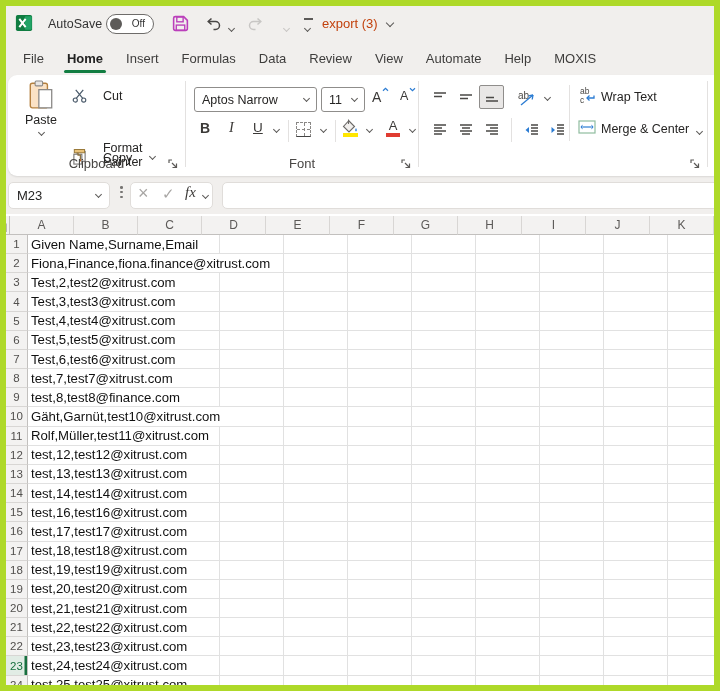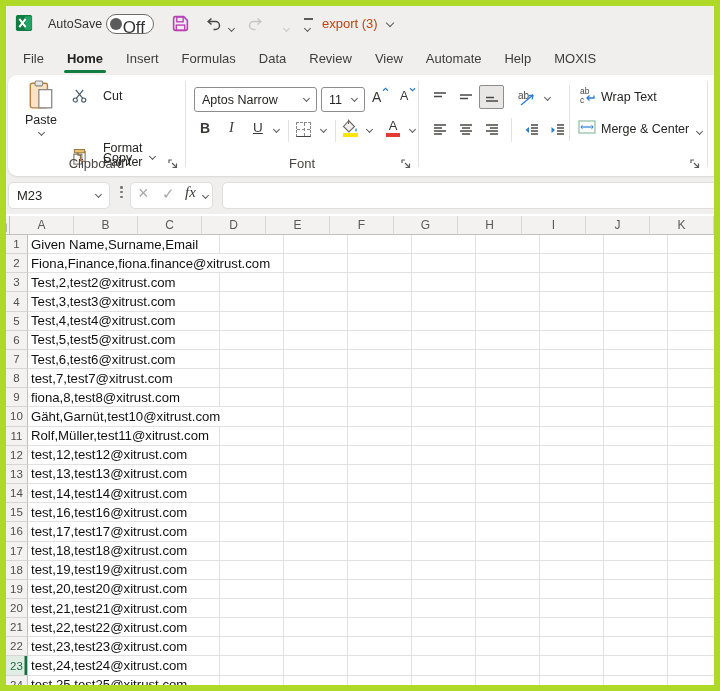--- a/index.html
+++ b/index.html
@@ -6,21 +6,21 @@
   html,body { width:720px; height:691px; overflow:hidden; }
   body { font-family:"Liberation Sans", sans-serif; background:#aed929; position:relative; }
   .window { position:absolute; left:6px; top:6px; width:708px; height:679px; background:#f1efed; overflow:hidden; }
 
   
   .titlebar { position:relative; height:36px; }
   .titlebar .logo { position:absolute; left:9px; top:8px; width:18px; height:18px; }
   .autosave-label { position:absolute; left:42px; top:11px; font-size:12.5px; color:#333; }
   .toggle { position:absolute; left:100px; top:8px; width:48px; height:20px; border:1px solid #6e6c6a; border-radius:10px; background:#fff; }
   .toggle .knob { position:absolute; left:3px; top:3px; width:12px; height:12px; border-radius:50%; background:#5d5b59; }
-  .toggle .state { position:absolute; right:8px; top:3px; font-size:17px; color:#333; }
+  .toggle .state { position:absolute; right:8px; top:3px; font-size:10px; color:#333; }
   .qicon { position:absolute; top:9px; }
   .chv { display:inline-block; width:9px; height:9px; position:relative; }
   .chv::before { content:""; position:absolute; left:2px; top:1px; width:5px; height:5px; border-right:1.4px solid #5c5a58; border-bottom:1.4px solid #5c5a58; transform:rotate(45deg); }
   .chv.sm::before { width:4px; height:4px; border-width:1.2px; }
   .chv.dis::before { border-color:#c8c6c4; }
   .qat { position:absolute; left:297px; top:12px; width:10px; }
   .qat .bar { display:block; width:9px; height:1.5px; background:#5c5a58; margin-left:1px; }
   .filename { position:absolute; left:316px; top:10px; font-size:13px; color:#c2410c; display:flex; align-items:center; gap:7px; }
 
   
@@ -433,21 +433,21 @@
         </div>
         <div class="grow">
           <div class="rowhead">8</div>
           <div class="gcells">
             <span class="celltext">test,7,test7@xitrust.com</span>
           </div>
         </div>
         <div class="grow">
           <div class="rowhead">9</div>
           <div class="gcells">
-            <span class="celltext">fiona,8,test8@xitrust.com</span>
+            <span class="celltext">test,8,test8@finance.com</span>
           </div>
         </div>
         <div class="grow">
           <div class="rowhead">10</div>
           <div class="gcells">
             <span class="celltext">Gäht,Garnüt,test10@xitrust.com</span>
           </div>
         </div>
         <div class="grow">
           <div class="rowhead">11</div>

